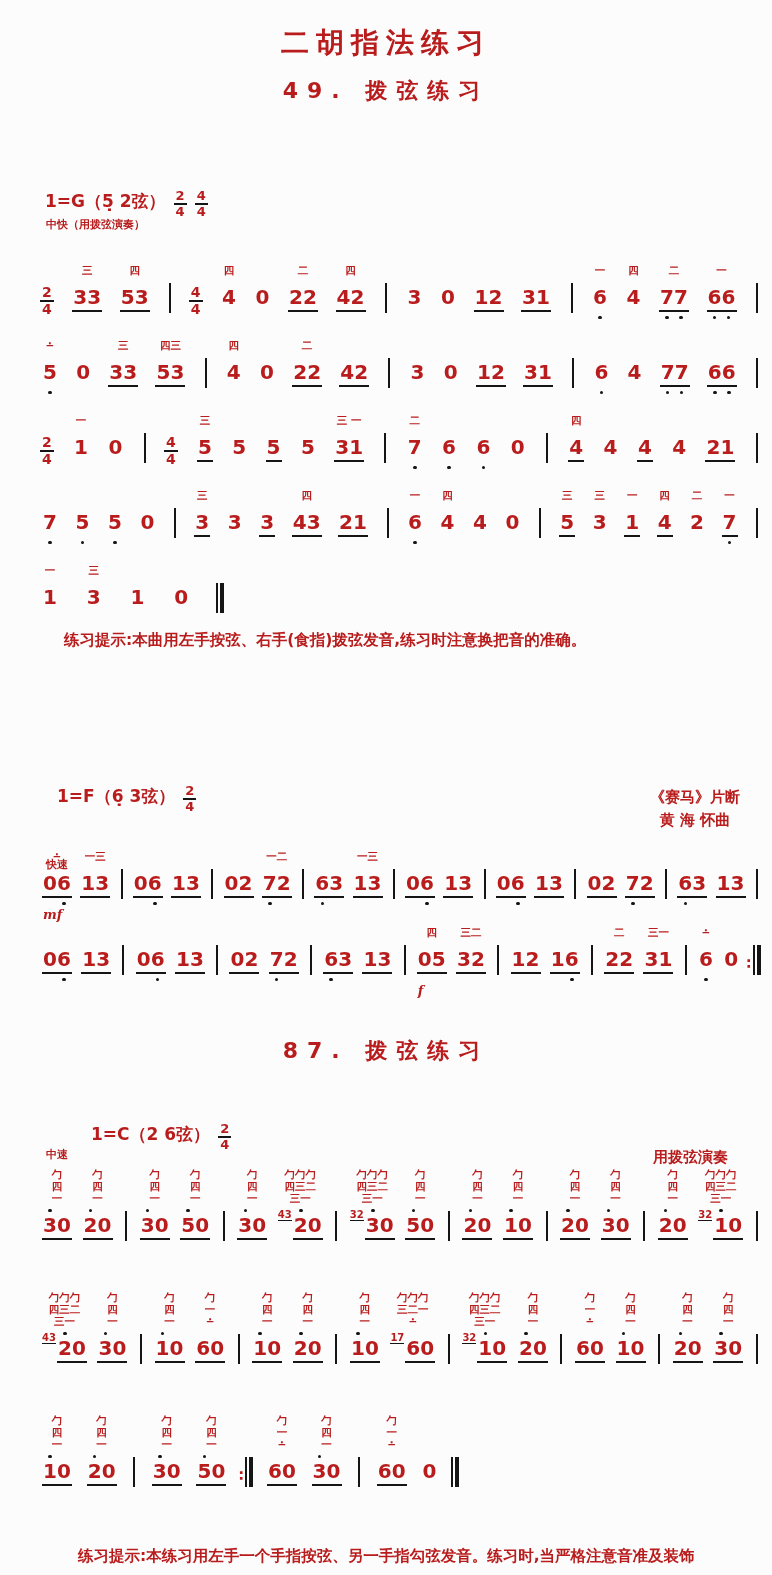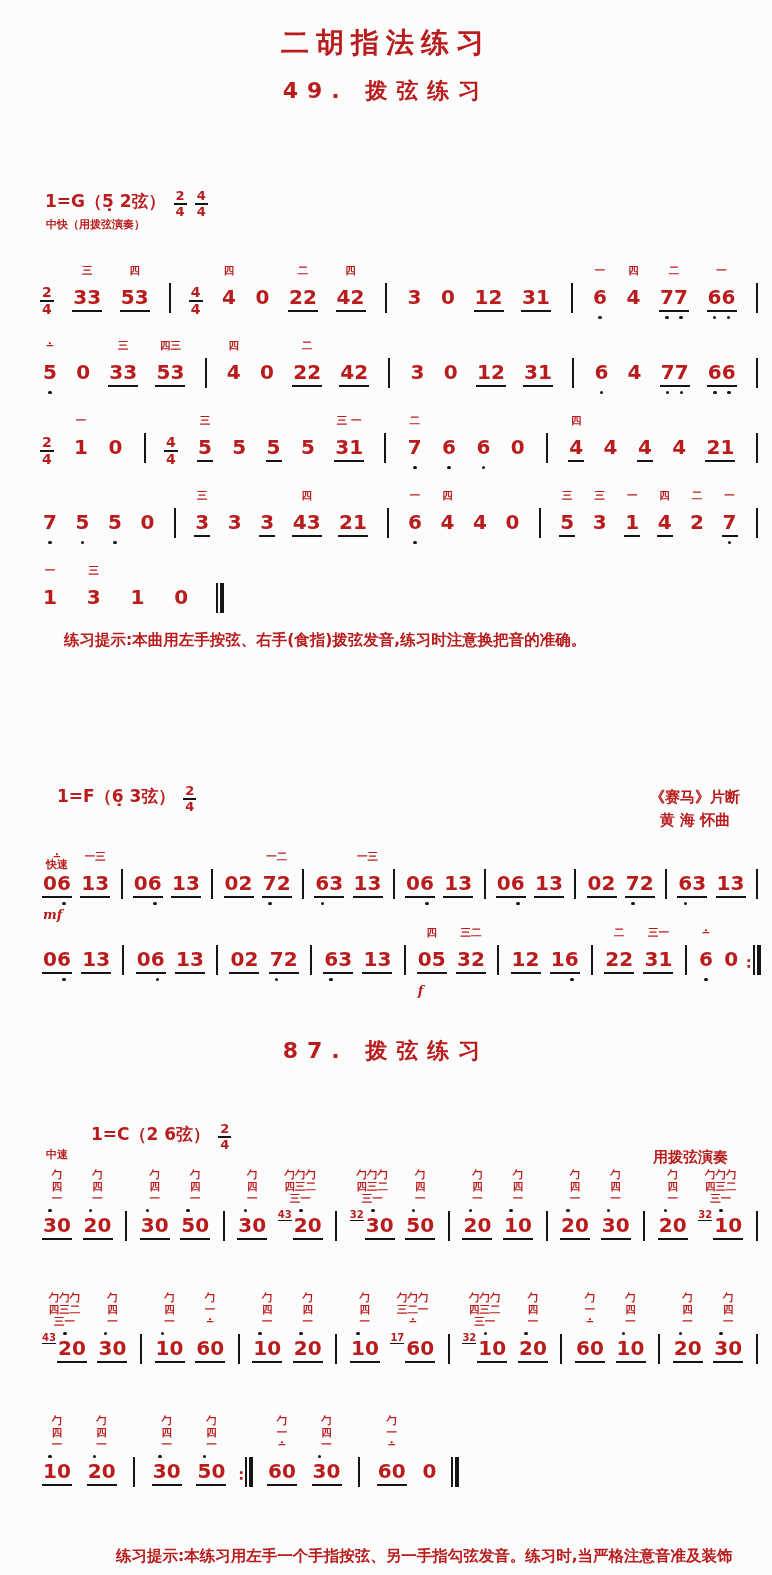--- a/index.html
+++ b/index.html
@@ -12,21 +12,21 @@
   .keyline{display:flex;align-items:center;font-weight:bold;font-size:17px;white-space:nowrap;}
   #key49{left:45px;top:184px;} #key50{left:45px;top:779px;margin-left:12px;} #key51{left:45px;top:1117px;margin-left:46px;}
   .meter{display:inline-flex;flex-direction:column;align-items:center;margin-left:8px;
          font-weight:bold;font-size:13px;line-height:14px;}
   .mnum{border-bottom:2px solid #151515;padding:0 2px;}
   .tempo{font-weight:bold;font-size:11px;font-family:Liberation Serif, serif;}
   #tempo49{left:46px;top:217px;} #tempo50{left:46px;top:809px;margin-top:48px;} #tempo51{left:46px;top:1147px;}
   .attr{text-align:center;font-weight:bold;font-size:15px;line-height:23px;}
   #attr50{right:32px;top:786px;} #attr51{right:44px;top:1146px;}
   .tip{font-weight:bold;font-size:15.5px;white-space:nowrap;}
-  #tip49{left:64px;top:630px;text-align:center;} #tip50{left:72px;top:988px;} #tip51{left:78px;top:1546px;margin-left:38px;}
+  #tip49{left:64px;top:630px;text-align:center;} #tip50{left:72px;top:988px;} #tip51{left:78px;top:1546px;}
   .music{width:726px;}
   #music49{left:40px;top:246px;} #music50{left:40px;top:832px;} #music51{left:40px;top:1162px;}
   .mline{display:flex;justify-content:space-between;align-items:flex-end;height:74px;margin:0 0 1px 0;}
   #music50 .mline{margin-bottom:2px;}
   #music51 .mline{height:86px;margin-bottom:37px;}
   .grp{display:inline-flex;flex-direction:column;align-items:center;position:relative;margin:0 2px;}
   .marks{display:flex;flex-direction:column;align-items:center;margin-bottom:3px;
          font-size:10.5px;font-weight:bold;line-height:12px;white-space:nowrap;}
   .nrow{display:inline-flex;align-items:flex-end;}
   .grace{font-size:10px;font-weight:bold;border-bottom:1px solid #151515;margin:0 1px 27px 0;line-height:10px;}

